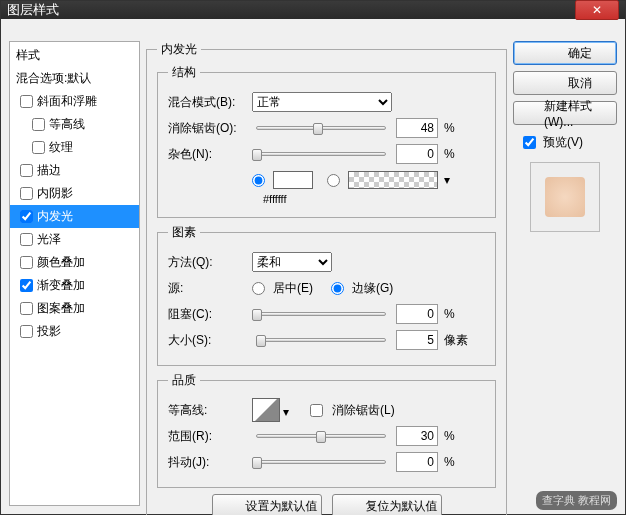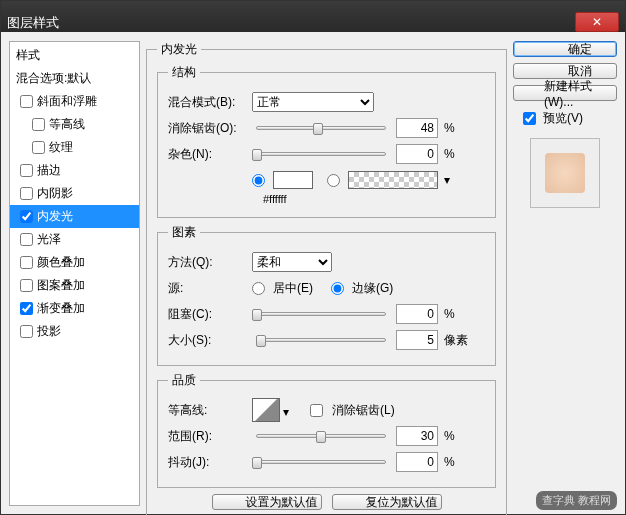--- a/index.html
+++ b/index.html
@@ -1,18 +1,18 @@
 <!DOCTYPE html>
 <html><head>
 <meta charset="utf-8">
 <style>
 * { box-sizing: border-box; font-family: "Microsoft YaHei", SimSun, sans-serif; font-size: 12px; }
 body { margin: 0; background: #777; padding: 0; }
 .window { width: 626px; height: 515px; background: #f0f0f0; border: 1px solid #333; position: relative; }
-.titlebar { height: 31px; background: linear-gradient(#3a3a3a,#2a2a2a); display: flex; align-items: flex-end; padding: 0 6px; color: #fff; }
+.titlebar { height: 18px; background: linear-gradient(#3a3a3a,#2a2a2a); display: flex; align-items: center; padding: 0 6px; color: #fff; }
 .titlebar-title { flex: 1; font-size: 13px; }
 .close-btn { width: 44px; height: 20px; background: linear-gradient(#d9534f,#c9302c); border: 1px solid #a02622; border-radius: 2px; display: flex; align-items: center; justify-content: center; color: #fff; font-size: 14px; cursor: pointer; }
 .body { position: absolute; top: 30px; left: 0; right: 0; bottom: 0; display: flex; padding: 10px 8px 8px 8px; gap: 6px; }
 .sidebar { width: 131px; border: 1px solid #aaa; background: #fff; padding: 2px 0; }
 .side-head { padding: 3px 6px; cursor: default; }
 .side-item { padding: 3px 4px 3px 10px; display: flex; gap: 4px; cursor: pointer; }
 .side-item.active { background: #1e90ff; color: #fff; }
 .side-item input[type=checkbox] { margin: 0; }
 .center { flex: 1; position: relative; }
 fieldset { border: 1px solid #aaa; margin: 0 0 6px 0; padding: 6px 10px 10px 10px; }
@@ -22,21 +22,21 @@
 select { height: 20px; }
 .slider { flex: 1; max-width: 130px; height: 4px; background: linear-gradient(#fff,#ccc); border: 1px solid #999; border-radius: 2px; position: relative; margin: 0 4px; }
 .thumb { position: absolute; top: -4px; width: 10px; height: 12px; background: linear-gradient(#fafafa,#d0d0d0); border: 1px solid #888; border-radius: 2px; transform: translateX(-50%); }
 .numbox { width: 42px; height: 20px; border: 1px solid #999; background: #fff; text-align: right; padding: 0 3px; display: flex; align-items: center; justify-content: flex-end; }
 .unit { width: 30px; }
 .swatch { width: 40px; height: 18px; border: 1px solid #666; background: #fff; }
 .checker { width: 90px; height: 18px; border: 1px solid #666; background-image: linear-gradient(45deg,#ccc 25%,transparent 25%,transparent 75%,#ccc 75%),linear-gradient(45deg,#ccc 25%,#fff 25%,#fff 75%,#ccc 75%); background-size: 10px 10px; background-position: 0 0,5px 5px; }
 .contour { width: 28px; height: 24px; border: 1px solid #666; background: linear-gradient(135deg,#fff 0%,#fff 48%,#888 52%,#888 100%); position: relative; }
 .contour .arr { position: absolute; right: -12px; top: 6px; width: 10px; text-align: center; }
 .rightcol { width: 104px; display: flex; flex-direction: column; gap: 6px; align-items: stretch; }
-.btn { height: 16px; border: 1px solid #888; background: linear-gradient(#fdfdfd,#e3e3e3); border-radius: 3px; display: flex; align-items: center; justify-content: center; cursor: pointer; padding-left: 30px; }
+.btn { height: 24px; border: 1px solid #888; background: linear-gradient(#fdfdfd,#e3e3e3); border-radius: 3px; display: flex; align-items: center; justify-content: center; cursor: pointer; padding-left: 30px; }
 .btn.primary { border: 1px solid #2a72c8; box-shadow: 0 0 0 1px #7abaf8 inset; }
 .preview-chk { display: flex; align-items: center; gap: 4px; margin: 2px 0 4px 6px; }
 .preview-box { width: 70px; height: 70px; border: 1px solid #bbb; background: #eee; margin: 0 auto; display: flex; align-items: center; justify-content: center; }
 .preview-inner { width: 40px; height: 40px; background: radial-gradient(circle,#f5d8c0,#e8c0a0); border-radius: 4px; }
 .bottom-btns { display: flex; gap: 10px; justify-content: center; margin-top: 6px; }
 .hexnote { font-size: 11px; margin-left: 95px; margin-top:-2px; margin-bottom:2px; }
 .watermark { position: absolute; right: 8px; bottom: 4px; background: rgba(0,0,0,.55); color: #ddd; font-size: 11px; padding: 2px 6px; border-radius: 7px; }
 .radio-row input[type=radio]{ margin:0 2px 0 0; }
 </style>
 </head>
@@ -80,42 +80,42 @@
         </div>
       <div class="side-item">
           <input type="checkbox" style="">
           <span>光泽</span>
         </div>
       <div class="side-item">
           <input type="checkbox" style="">
           <span>颜色叠加</span>
         </div>
       <div class="side-item">
-          <input type="checkbox" style="">
-          <span>图案叠加</span>
-        </div>
-      <div class="side-item">
           <input type="checkbox" checked="" style="">
           <span>渐变叠加</span>
+        </div>
+      <div class="side-item">
+          <input type="checkbox" style="">
+          <span>图案叠加</span>
         </div>
       <div class="side-item">
           <input type="checkbox" style="">
           <span>投影</span>
         </div>
     </div>
 
     <div class="center">
       <fieldset>
         <legend>内发光</legend>
 
         <fieldset>
           <legend>结构</legend>
           <div class="row">
             <span class="lbl">混合模式(B):</span>
-            <select style="width:122px"><option>正常</option></select>
+            <select style="width:140px"><option>正常</option></select>
           </div>
           <div class="row">
             <span class="lbl">消除锯齿(O):</span>
             <div class="slider">
                 <div class="thumb" style="left:48%"></div>
               </div>
             <div class="numbox">48</div>
             <span class="unit">%</span>
           </div>
           <div class="row">

